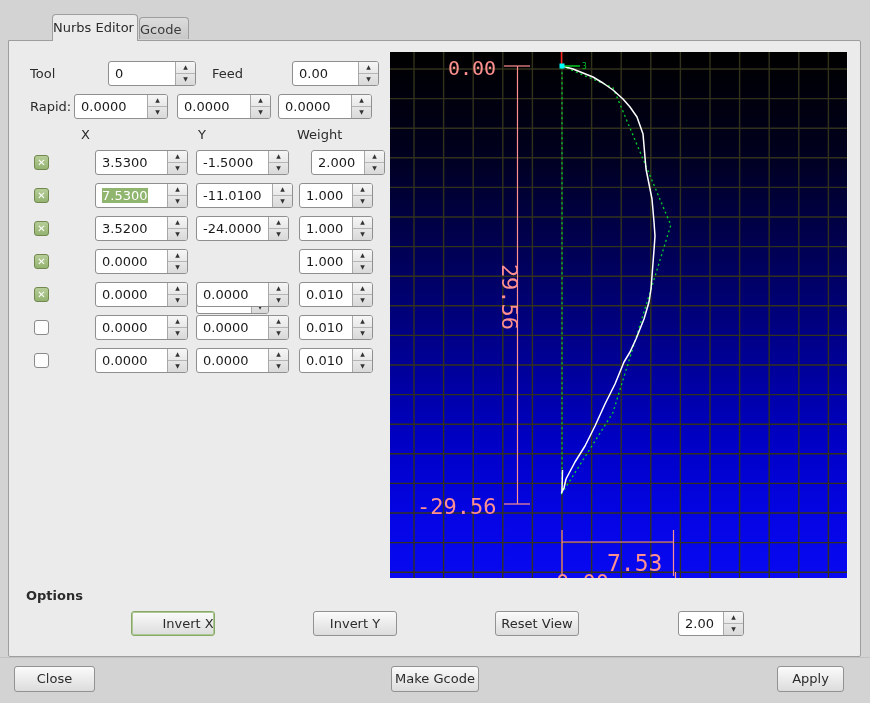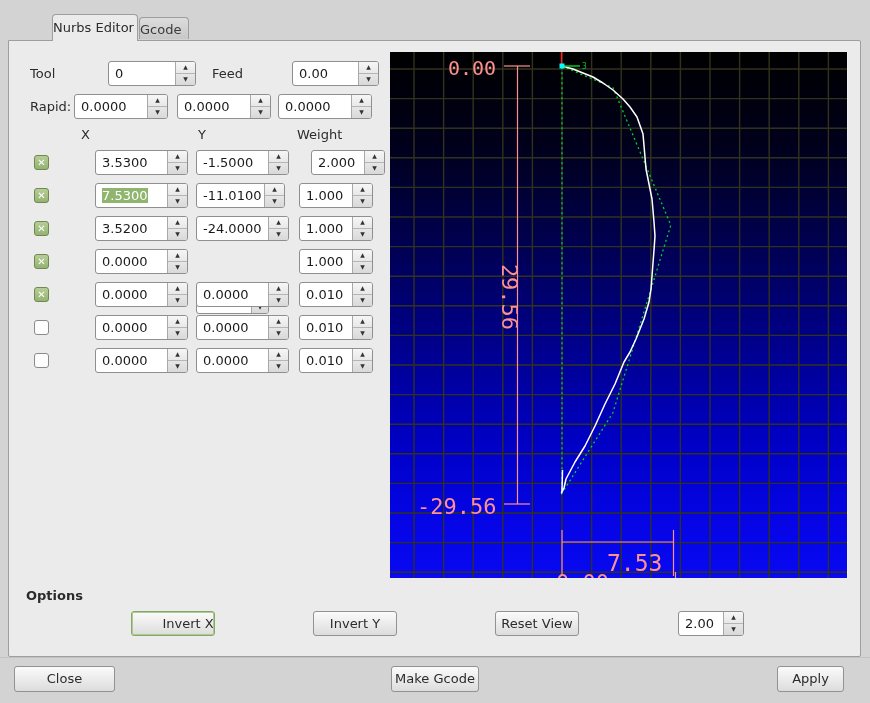--- a/index.html
+++ b/index.html
@@ -163,21 +163,21 @@
       </span>
     </div>
     <span class="cb on" style="left: 34px; top: 188px;">✕</span>
     <div class="spin" style="left: 95px; top: 183px; width: 93px; justify-content: flex-end;">
       <span class="val sel"><span>7.5300</span></span>
       <span class="btns">
         <span class="sb up">▲</span>
         <span class="sb">▼</span>
       </span>
     </div>
-    <div class="spin" style="left: 196px; top: 183px; width: 89px;">
+    <div class="spin" style="left: 196px; top: 183px; width: 97px;">
       <span class="val"><span>-11.0100</span></span>
       <span class="btns">
         <span class="sb up">▲</span>
         <span class="sb">▼</span>
       </span>
     </div>
     <div class="spin" style="left: 299px; top: 183px; width: 74px;">
       <span class="val"><span>1.000</span></span>
       <span class="btns">
         <span class="sb up">▲</span>
@@ -358,15 +358,15 @@
 <div class="btn" style="left:495px;top:611px;width:84px">Reset View</div>
 <div class="spin" style="left:678px;top:611px;width:66px">
   <span class="val">2.00</span>
   <span class="btns">
       <span class="sb up">▲</span>
       <span class="sb">▼</span>
     </span>
 </div>
 
 <div class="footer-sep"></div>
-<div class="btn big" style="left:14px;top:666px;width:101px">Close</div>
+<div class="btn big" style="left:14px;top:666px;width:81px">Close</div>
 <div class="btn big" style="left:391px;top:666px;width:88px">Make Gcode</div>
 <div class="btn big" style="left:777px;top:666px;width:67px">Apply</div>
 
 </body></html>

